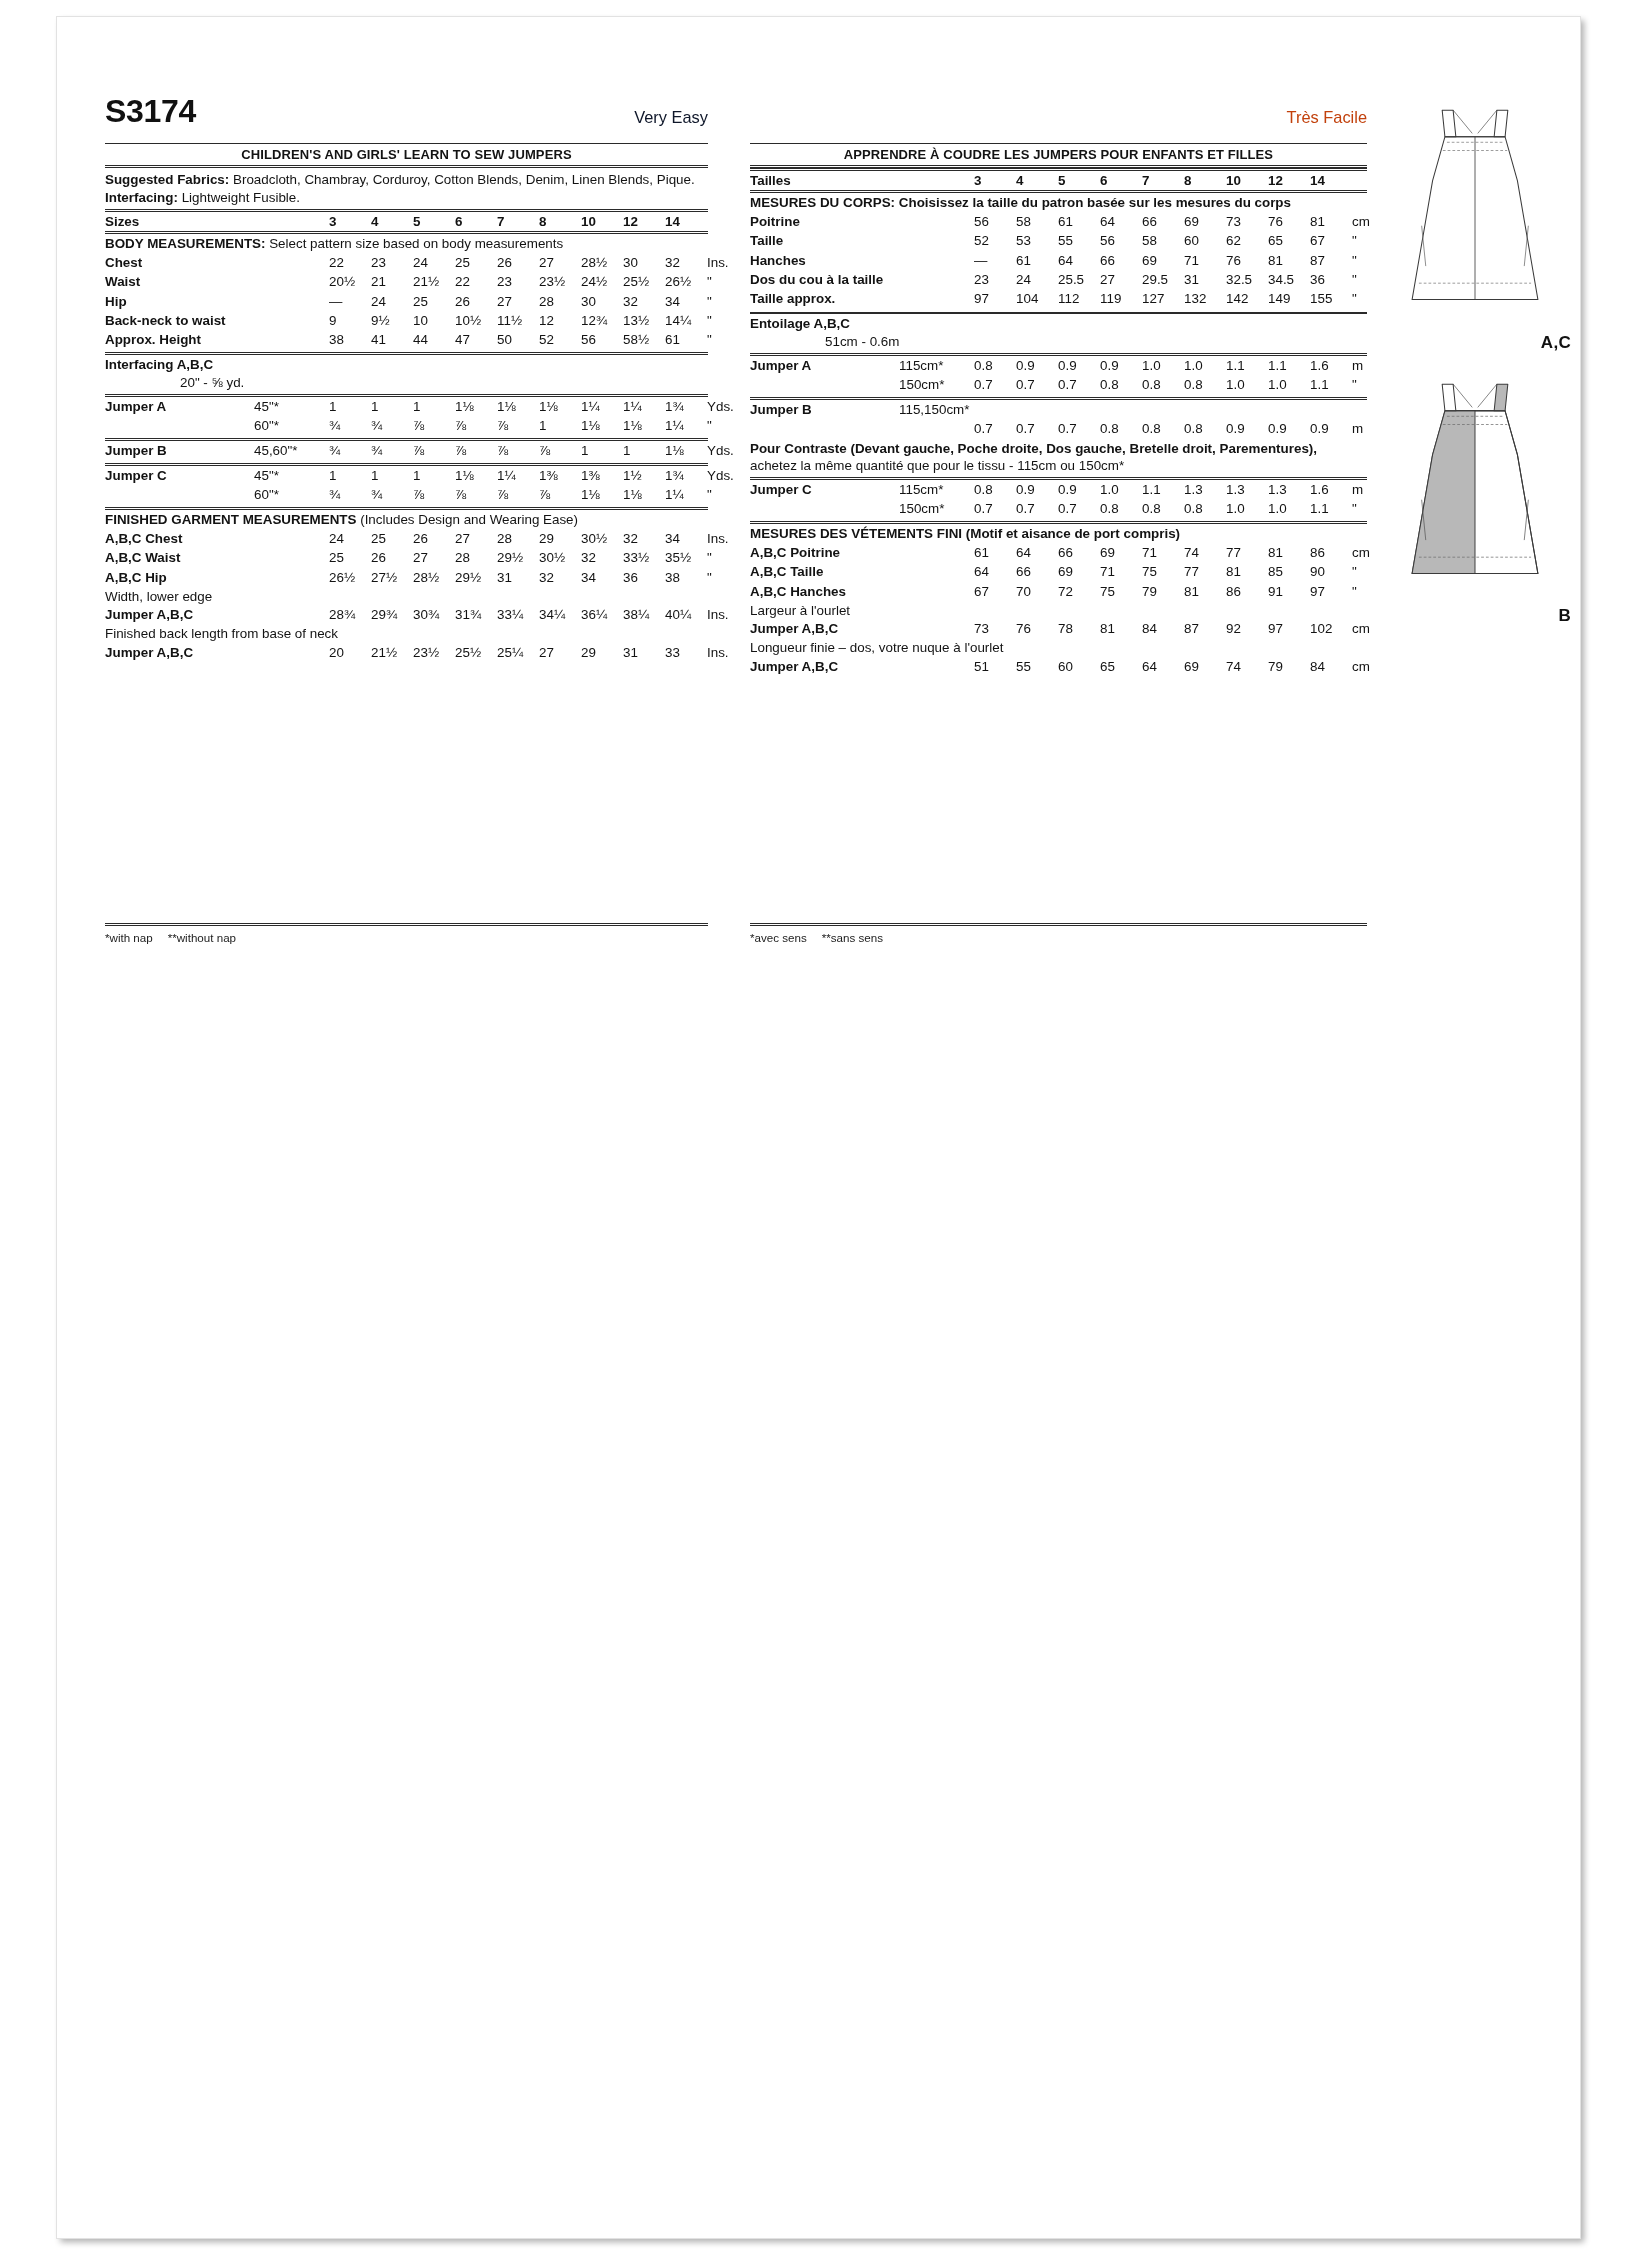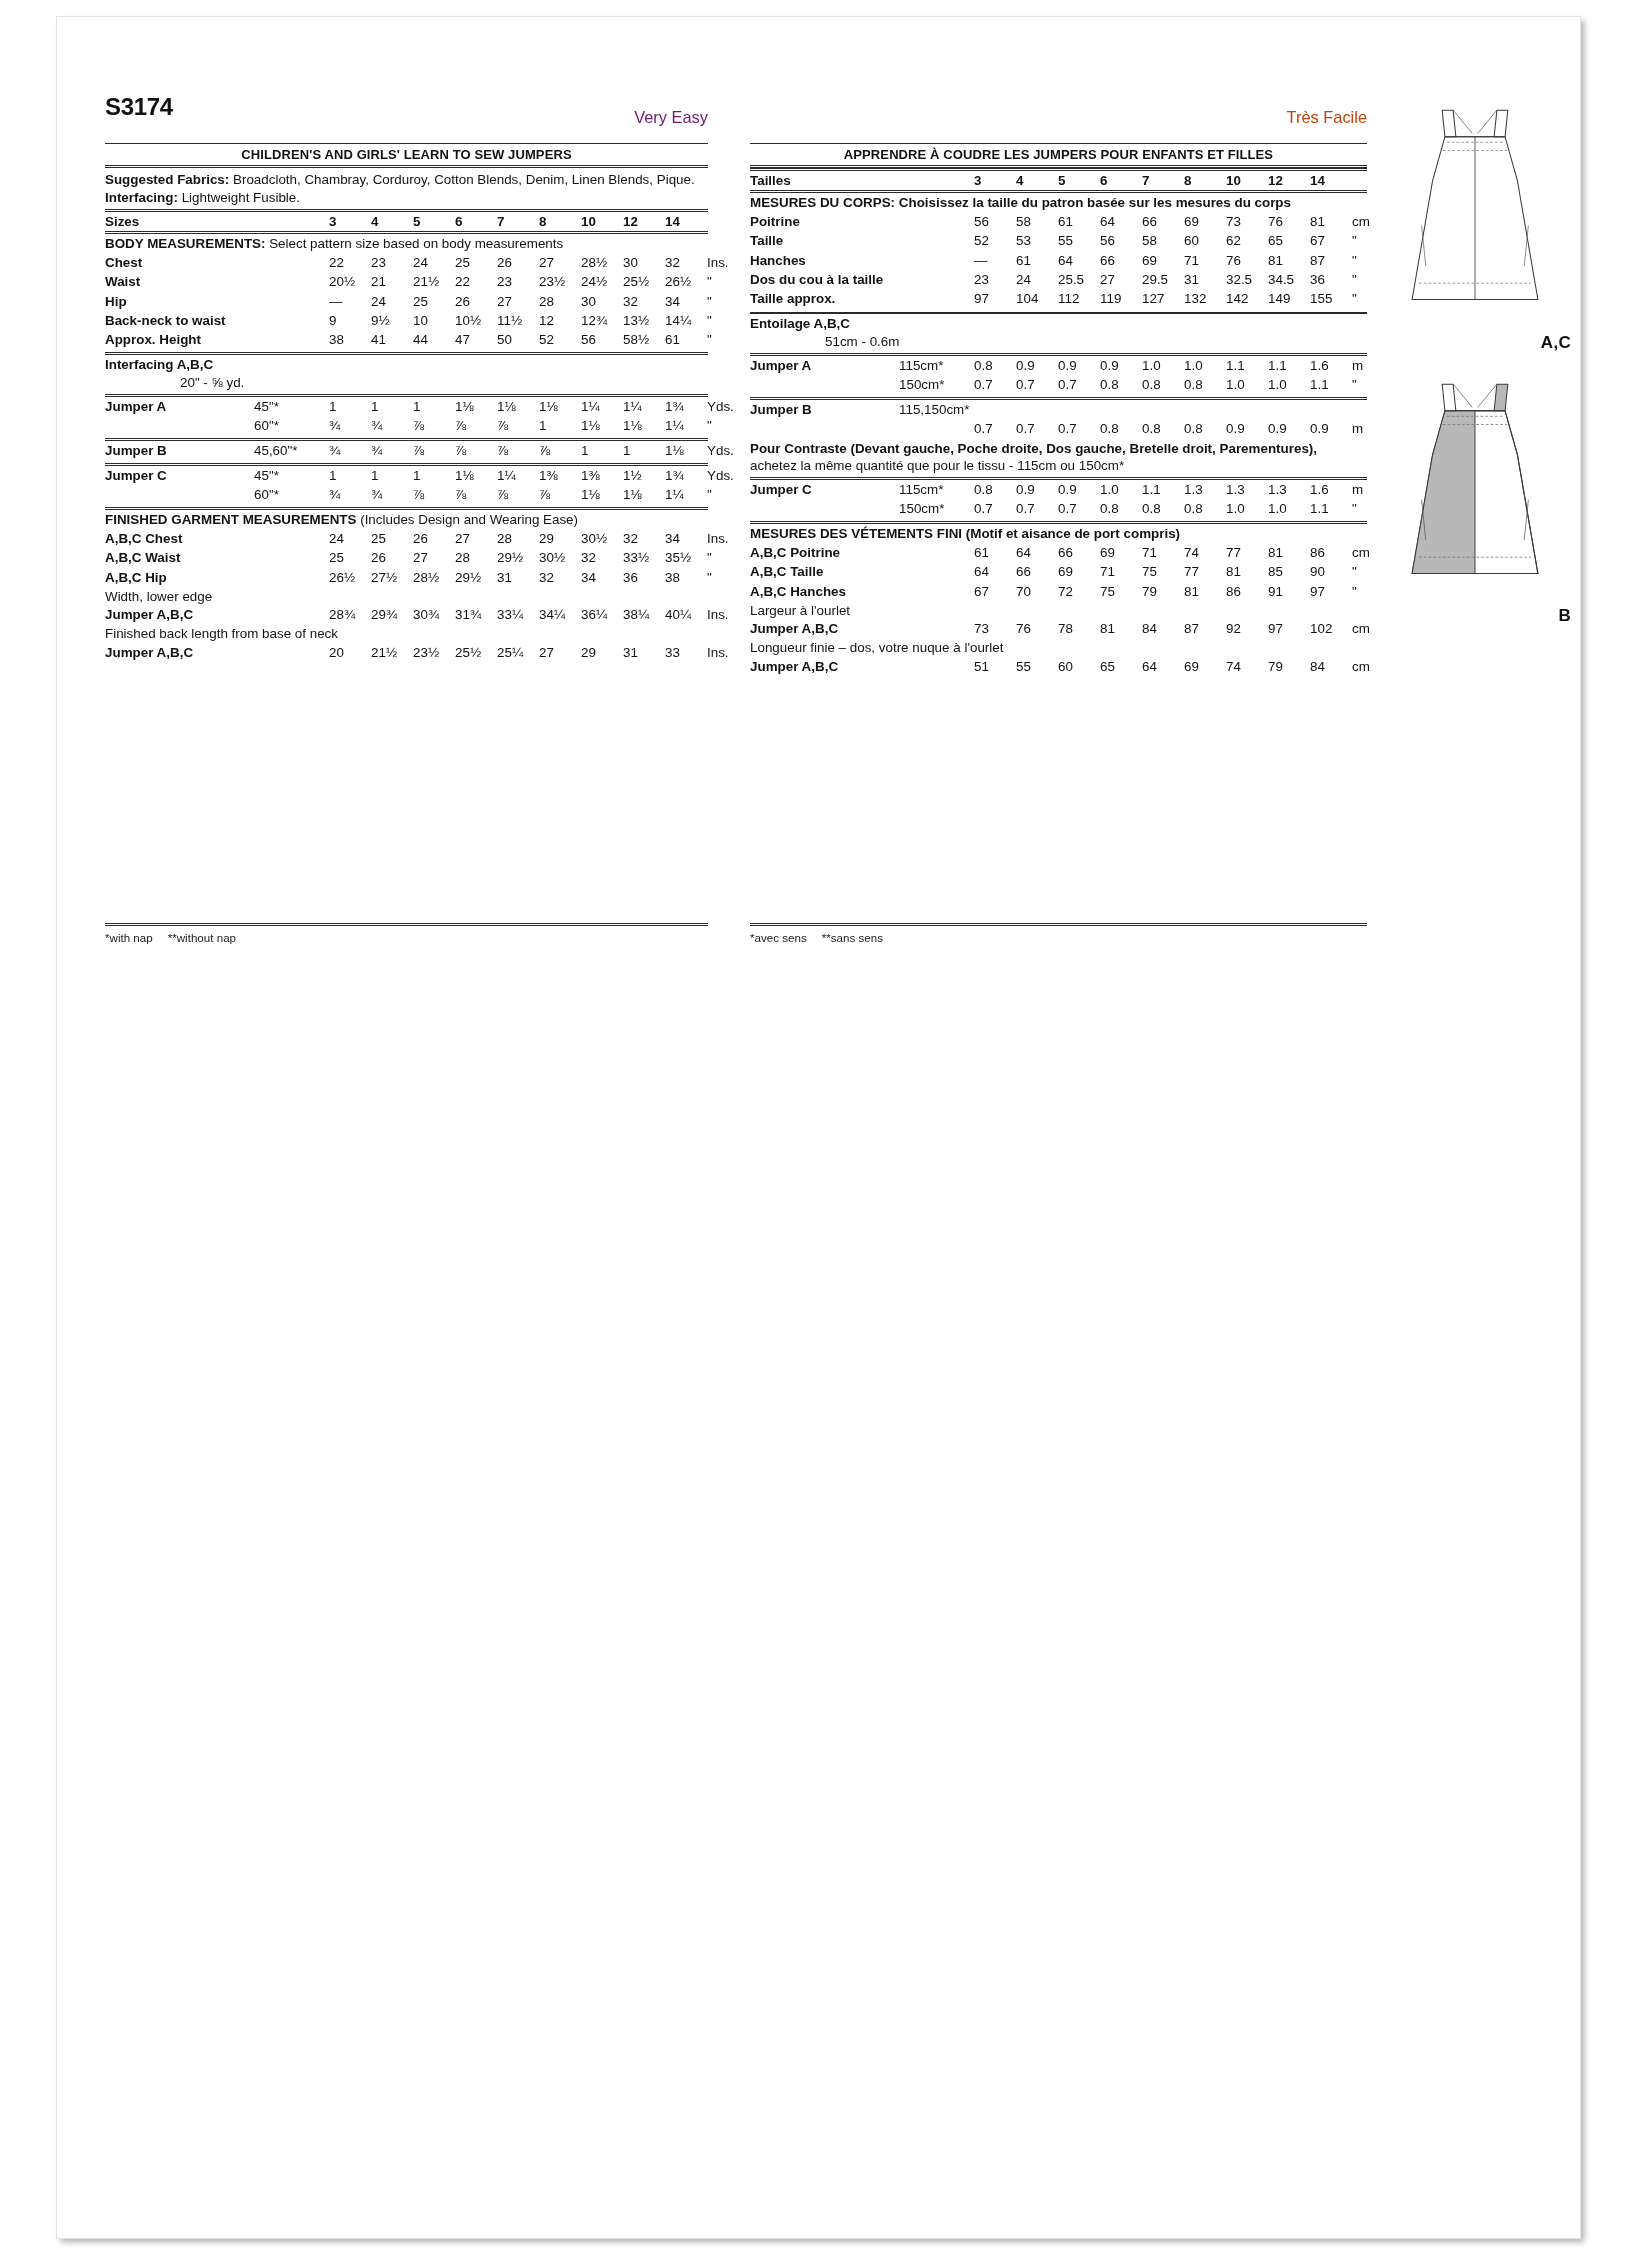--- a/index.html
+++ b/index.html
@@ -43,32 +43,32 @@
   .col-fr { left: 693px; width: 617px; }
 
   
   .hdr-row {
     position: relative;
     height: 44px;
   }
   .pattern-number {
     position: absolute;
     left: 0; top: -4.1px;
-    font-size: 24px;
+    font-size: 32px;
     font-weight: bold;
     letter-spacing: -0.3px;
     line-height: 1;
     color: #111;
   }
   .difficulty {
     position: absolute;
     right: 0; top: 9.6px;
     font-size: 16.4px;
     line-height: 1;
-    color: #701a75;
+    color: #0f172a;
     font-weight: normal;
   }
   .difficulty-fr {
     position: absolute;
     right: 0; top: 9.6px;
     font-size: 16.4px;
     line-height: 1;
     color: #c2410c;
   }
 

